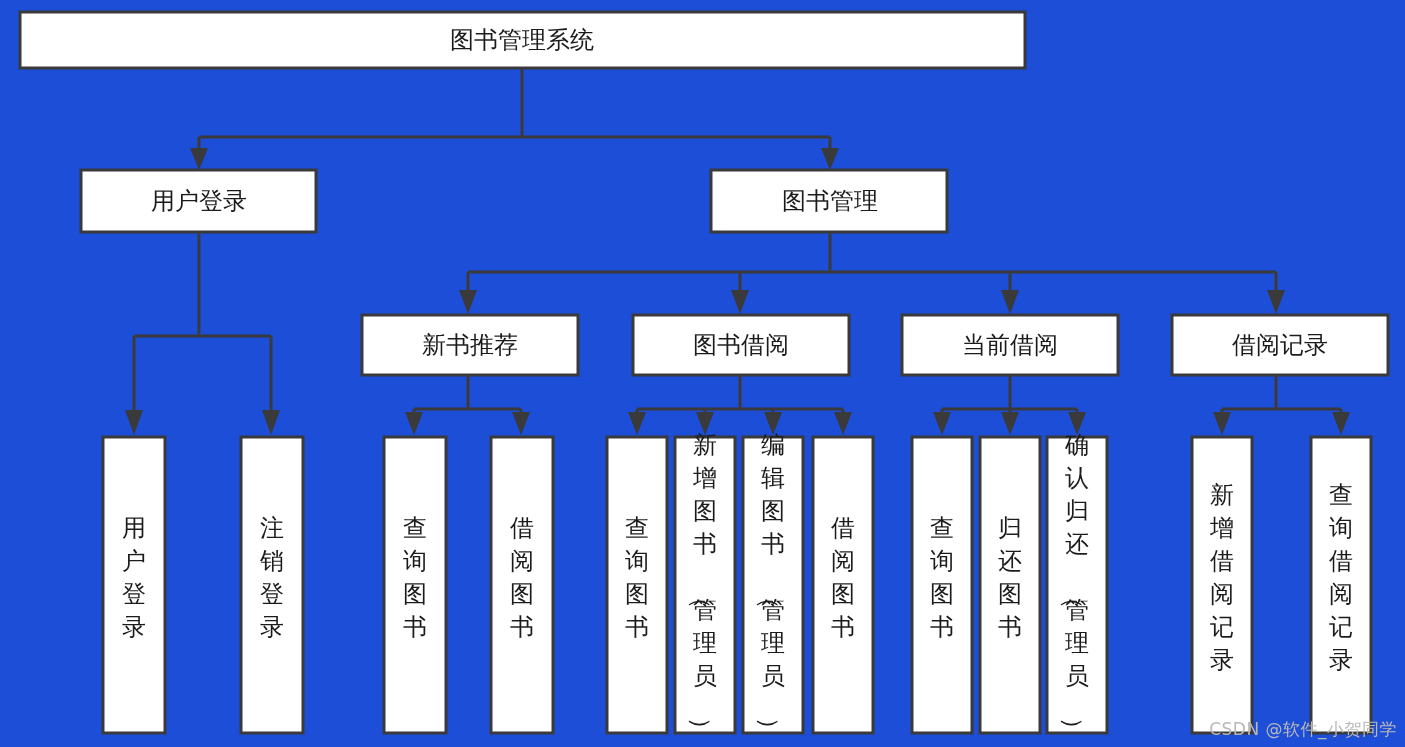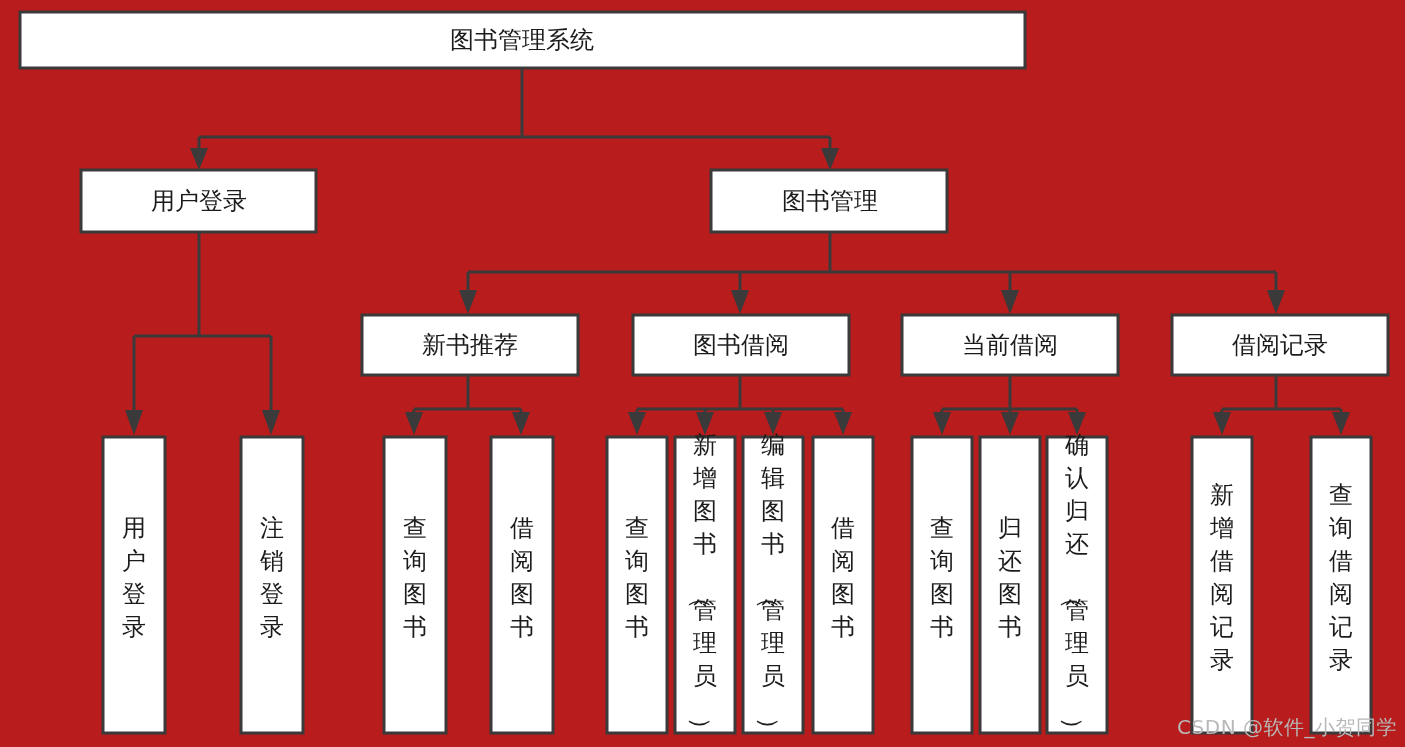--- a/index.html
+++ b/index.html
@@ -10,21 +10,21 @@
   body {
     width: 1405px;
     height: 747px;
     font-family: "DejaVu Sans", "Liberation Sans", sans-serif;
     overflow: hidden;
   }
   #diagram-root {
     position: relative;
     width: 1405px;
     height: 747px;
-    background: #b91c1c;
+    background: #1d4ed8;
   }
   svg.diagram {
     position: absolute;
     top: 0;
     left: 0;
     width: 1405px;
     height: 747px;
   }
   .node-rect {
     fill: #ffffff;
@@ -51,21 +51,21 @@
   }
   .arrow-head {
     fill: #3a3a3a;
     stroke: none;
   }
   .watermark {
     position: absolute;
     right: 8px;
     bottom: 6px;
     font-family: "DejaVu Sans", "Liberation Sans", sans-serif;
-    font-size: 20px;
+    font-size: 17px;
     color: #b8b8b8;
     letter-spacing: 0.5px;
     white-space: nowrap;
     user-select: none;
     margin-top: 18px;
   }
 </style>
 </head>
 <body>
 

